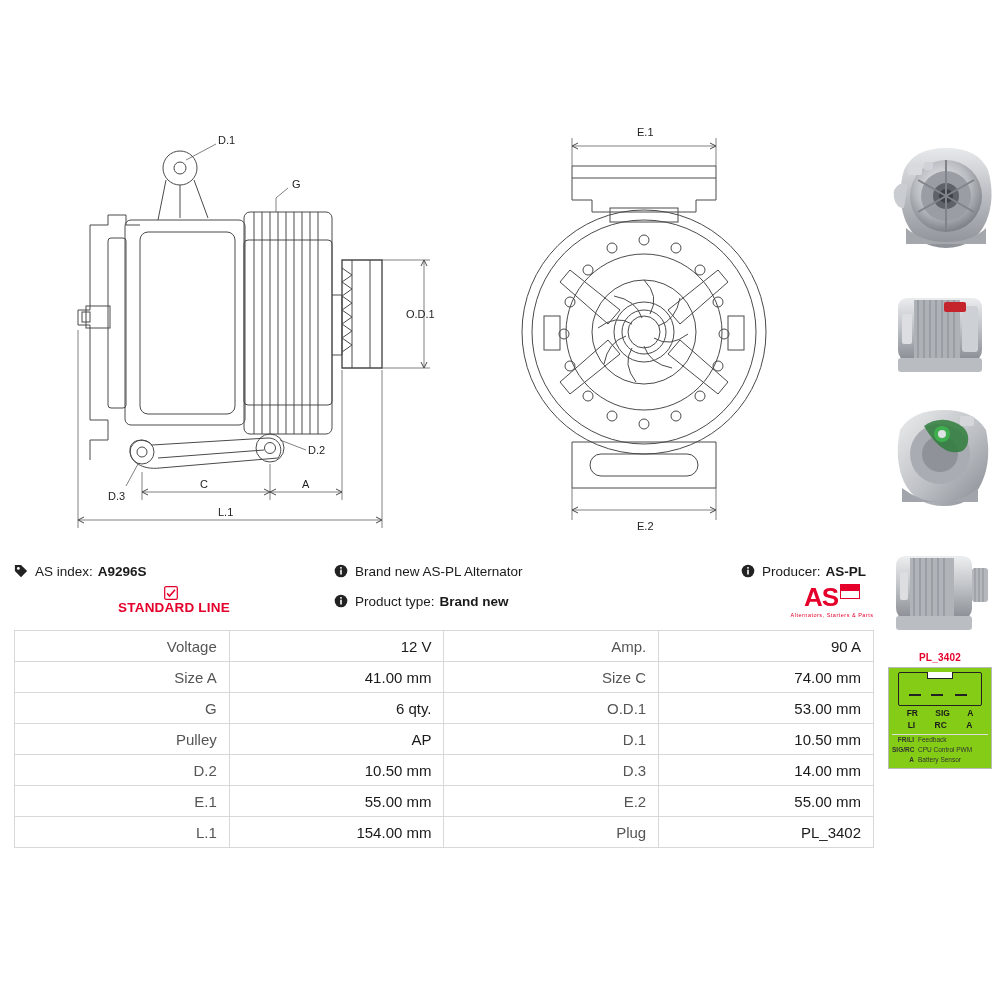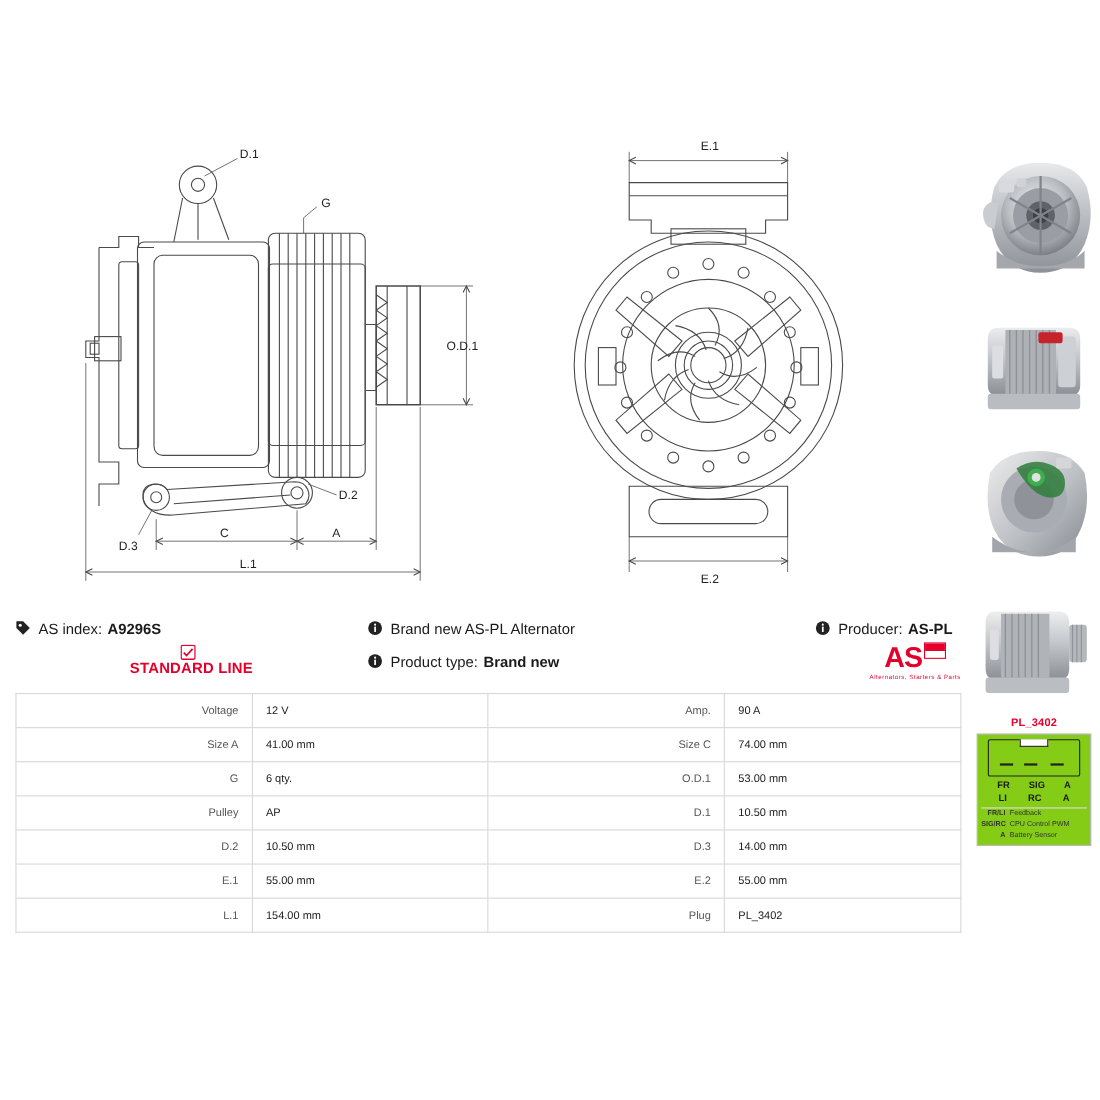--- a/index.html
+++ b/index.html
@@ -115,30 +115,30 @@
   .brand-logo .tag {
     font-size: 5.5px; color: #e4002b; letter-spacing: .5px; margin-top: 2px;
   }
 
   
   table.specs {
     position: absolute;
     left: 14px; top: 630px;
     width: 860px;
     border-collapse: collapse;
-    font-size: 10px;
+    font-size: 15px;
   }
   table.specs td {
     border: 1px solid #d8d8d8;
     height: 31px;
     padding: 0 12px;
     color: #333;
   }
   table.specs td.label { width: 215px; text-align: right; color: #555; }
-  table.specs td.value { width: 215px; font-weight: normal; color: #1a1a1a; }
+  table.specs td.value { width: 215px; text-align: right; font-weight: normal; color: #1a1a1a; }
 
   svg { display: block; }
   .ln { fill: none; stroke: #4a4a4a; stroke-width: 1; }
   .ln2 { fill: none; stroke: #4a4a4a; stroke-width: 1.4; }
   .dim { fill: none; stroke: #4a4a4a; stroke-width: .7; }
   .txt { font-family: "Liberation Sans", sans-serif; font-size: 11px; fill: #222; }
 </style>
 </head>
 <body>
 

